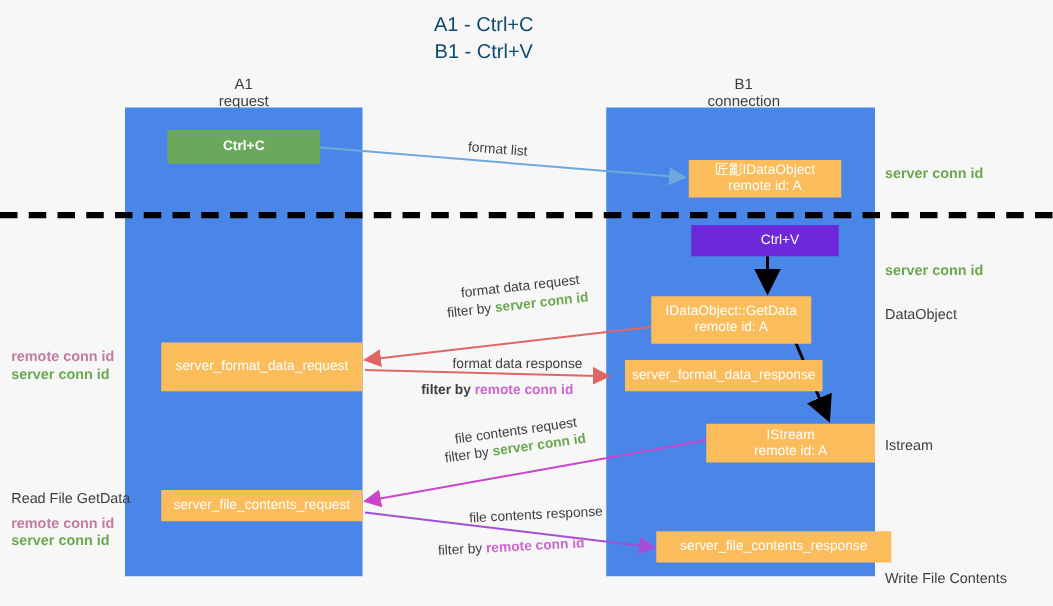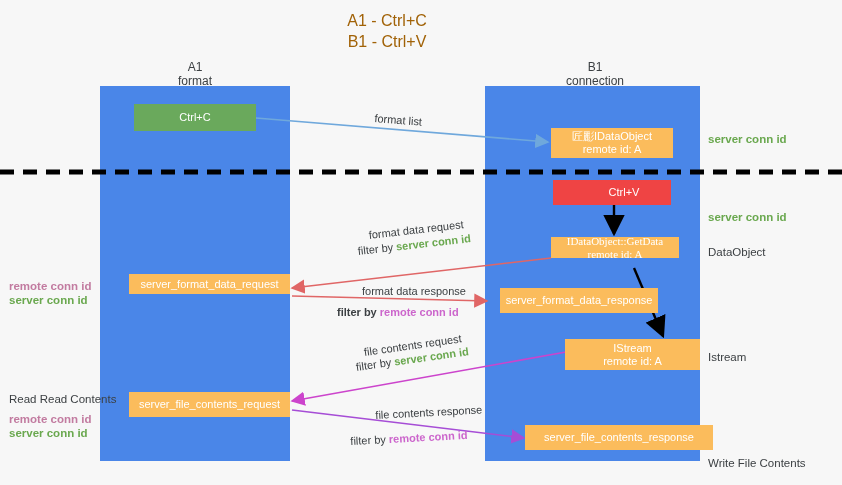--- a/index.html
+++ b/index.html
@@ -7,39 +7,39 @@
     width:842px;height:485px;
     background:#f7f7f7;
     font-family:"Liberation Sans","DejaVu Sans",sans-serif;
     overflow:hidden;
     position:relative;
   }
   #stage{position:absolute;left:0;top:0;width:842px;height:485px;}
 
   .title{
     position:absolute;left:0;top:10px;width:774px;
-    text-align:center;color:#a16207;font-size:16px;line-height:21px;
+    text-align:center;color:#0c4a6e;font-size:16px;line-height:21px;
     white-space:pre-line;
   }
 
   .colhead{
     position:absolute;text-align:center;color:#3c4043;
     font-size:12px;line-height:14px;white-space:pre-line;
   }
 
   .lane{position:absolute;background:#4a86e8;}
 
   .node{
     position:absolute;box-sizing:border-box;
     display:flex;align-items:center;justify-content:center;
     text-align:center;color:#ffffff;font-size:11px;line-height:13px;
     white-space:pre-line;
   }
   .node.green{background:#6aa84f;background:#6aa95c;}
-  .node.green2{background:#ef4444;padding-left:24px;}
+  .node.green2{background:#6d28d9;padding-left:24px;}
   .node.orange{background:#f9b css;}
   .node.orange{background:#fbbc5c;}
 
   .sidelabel{
     position:absolute;font-size:11.5px;line-height:15px;color:#3c4043;
     white-space:pre-line;
   }
   .green-txt{color:#6aa84f;font-weight:bold;}
   .purple-txt{color:#c27ba0;font-weight:bold;}
   .purple-strong{color:#cc66cc;font-weight:bold;}
@@ -54,21 +54,21 @@
 </style>
 </head>
 <body>
 
 <div id="stage">
 
   <div class="title">A1 - Ctrl+C
 B1 - Ctrl+V</div>
 
   <div class="colhead" style="left:110px;top:60px;width:170px;">A1
-format</div>
+request</div>
   <div class="colhead" style="left:510px;top:60px;width:170px;">B1
 connection</div>
 
   <div class="lane" style="left:100px;top:86px;width:190px;height:375px;"></div>
   <div class="lane" style="left:485px;top:86px;width:215px;height:375px;"></div>
 
   <svg class="overlay" viewBox="0 0 842 485">
     <defs>
       <marker id="ah-blue" markerWidth="9" markerHeight="9" refX="8" refY="4.5" orient="auto">
         <path d="M0,0 L9,4.5 L0,9 z" fill="#6fa8dc"></path>
@@ -97,51 +97,51 @@
 
     <line x1="551" y1="258" x2="292" y2="288" stroke="#e06666" stroke-width="1.6" marker-end="url(#ah-red)"></line>
 
     <line x1="292" y1="296" x2="487" y2="301" stroke="#e06666" stroke-width="1.6" marker-end="url(#ah-red)"></line>
 
     <line x1="566" y1="352" x2="292" y2="401" stroke="#cc44cc" stroke-width="1.6" marker-end="url(#ah-mag)"></line>
 
     <line x1="292" y1="410" x2="524" y2="438" stroke="#a64dd6" stroke-width="1.6" marker-end="url(#ah-pur)"></line>
   </svg>
 
-  <div class="node green" style="left:134px;top:104px;width:122px;height:27px;">Ctrl+C</div>
+  <div class="node green" style="left:134px;top:104px;width:122px;height:27px;font-weight:bold;">Ctrl+C</div>
 
   <div class="node orange" style="left:551px;top:128px;width:122px;height:30px;">匠彲IDataObject
 remote id: A</div>
 
   <div class="node green2" style="left:553px;top:180px;width:118px;height:25px;">Ctrl+V</div>
 
-  <div class="node orange" style="left:551px;top:237px;width:128px;height:21px;font-family:Liberation Serif, serif;">IDataObject::GetData
+  <div class="node orange" style="left:521px;top:237px;width:128px;height:38px;">IDataObject::GetData
 remote id: A</div>
 
   <div class="node orange" style="left:565px;top:339px;width:135px;height:31px;">IStream
 remote id: A</div>
 
-  <div class="node orange" style="left:129px;top:274px;width:161px;height:20px;">server_format_data_request</div>
+  <div class="node orange" style="left:129px;top:274px;width:161px;height:39px;">server_format_data_request</div>
 
   <div class="node orange" style="left:488px;top:288px;width:158px;height:25px;margin-left:12px;">server_format_data_response</div>
 
   <div class="node orange" style="left:129px;top:392px;width:161px;height:25px;">server_file_contents_request</div>
 
   <div class="node orange" style="left:525px;top:425px;width:188px;height:25px;">server_file_contents_response</div>
 
   <div class="sidelabel green-txt" style="left:708px;top:132px;">server conn id</div>
   <div class="sidelabel green-txt" style="left:708px;top:210px;">server conn id</div>
   <div class="sidelabel" style="left:708px;top:245px;text-align:center;">DataObject</div>
   <div class="sidelabel" style="left:708px;top:350px;">Istream</div>
   <div class="sidelabel" style="left:708px;top:420px;margin-top:36px;">Write File Contents</div>
 
   <div class="sidelabel purple-txt" style="left:9px;top:279px;">remote conn id</div>
   <div class="sidelabel green-txt" style="left:9px;top:293px;">server conn id</div>
 
-  <div class="sidelabel" style="left:9px;top:392px;">Read Read Contents</div>
+  <div class="sidelabel" style="left:9px;top:392px;">Read File GetData</div>
   <div class="sidelabel purple-txt" style="left:9px;top:412px;">remote conn id</div>
   <div class="sidelabel green-txt" style="left:9px;top:426px;">server conn id</div>
 
   <div class="arrowlabel" style="left:375px;top:111px;transform:rotate(4.5deg);">format list</div>
 
   <div class="arrowlabel" style="left:368px;top:228px;transform:rotate(-6.5deg);">format data request</div>
   <div class="arrowlabel" style="left:357px;top:244px;transform:rotate(-6.5deg);"><span>filter by </span><b class="green-txt">server conn id</b></div>
 
   <div class="arrowlabel" style="left:362px;top:284px;">format data response</div>
   <div class="arrowlabel" style="left:337px;top:305px;"><b>filter by </b><b class="purple-strong">remote conn id</b></div>

